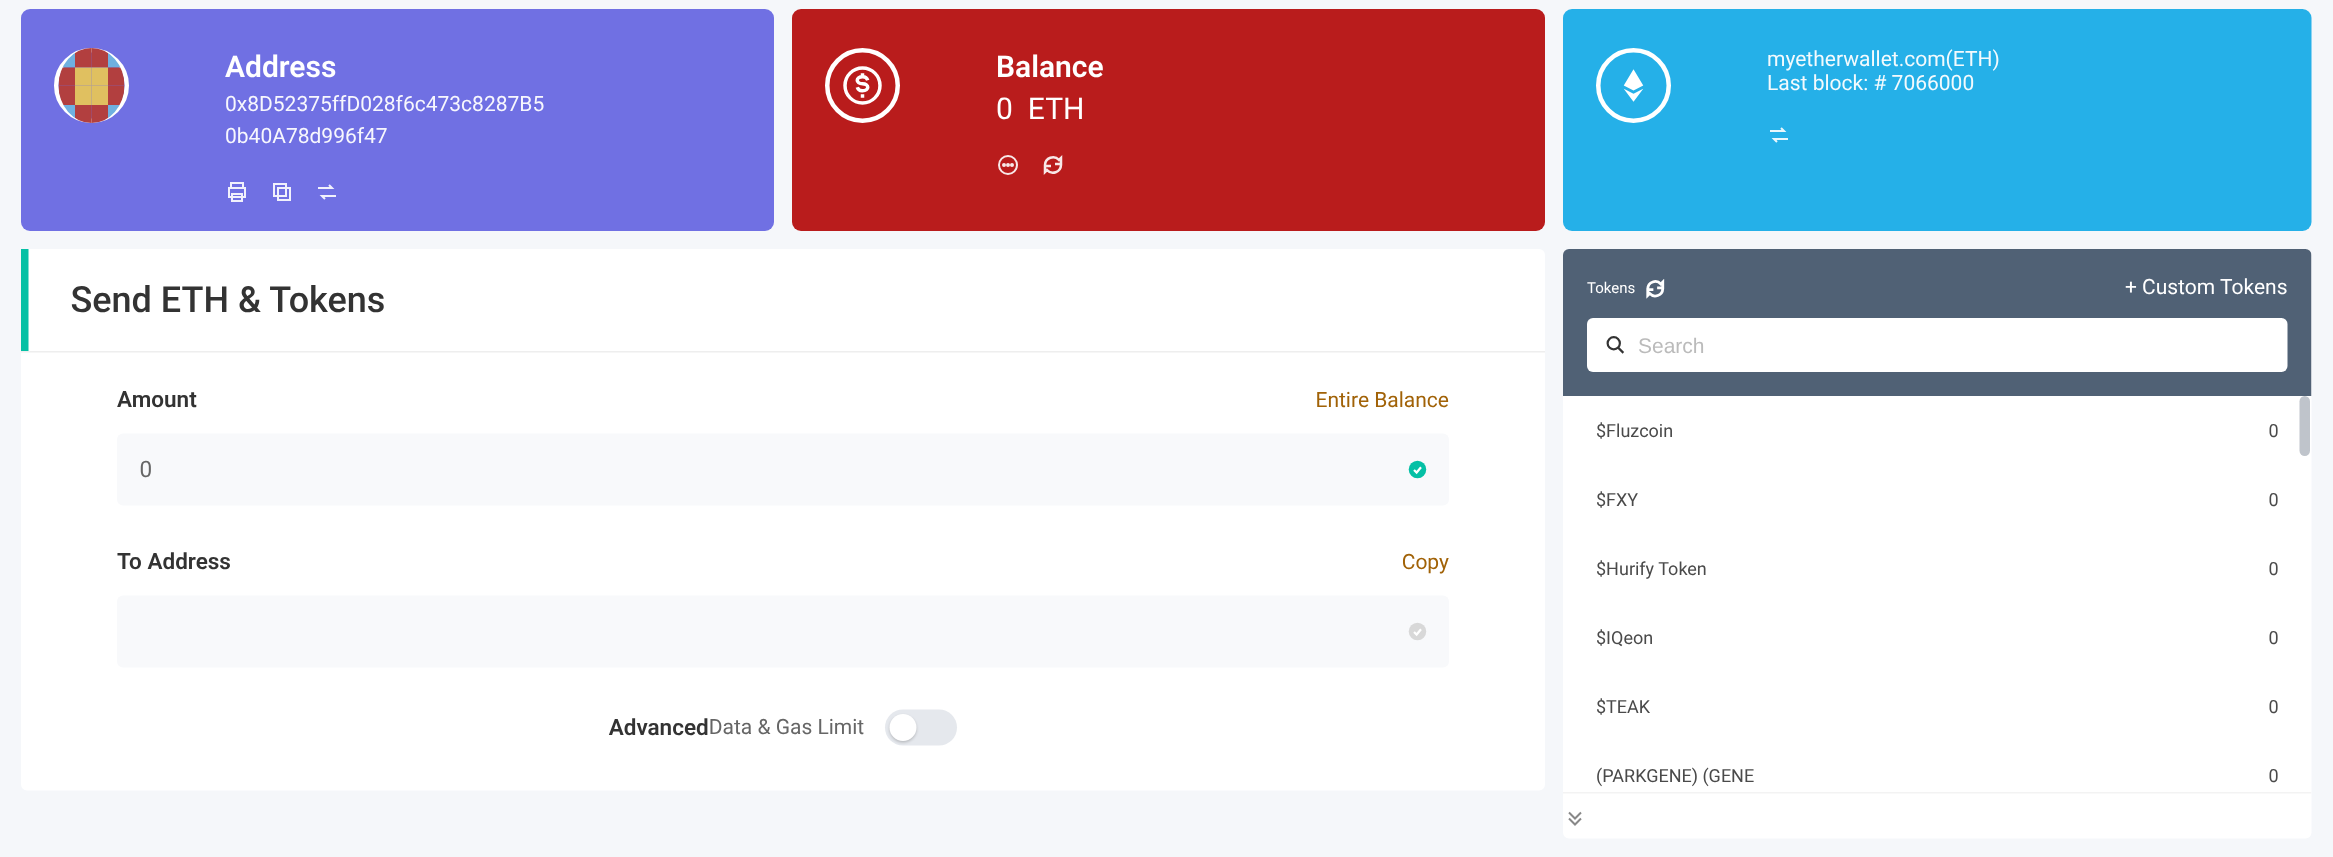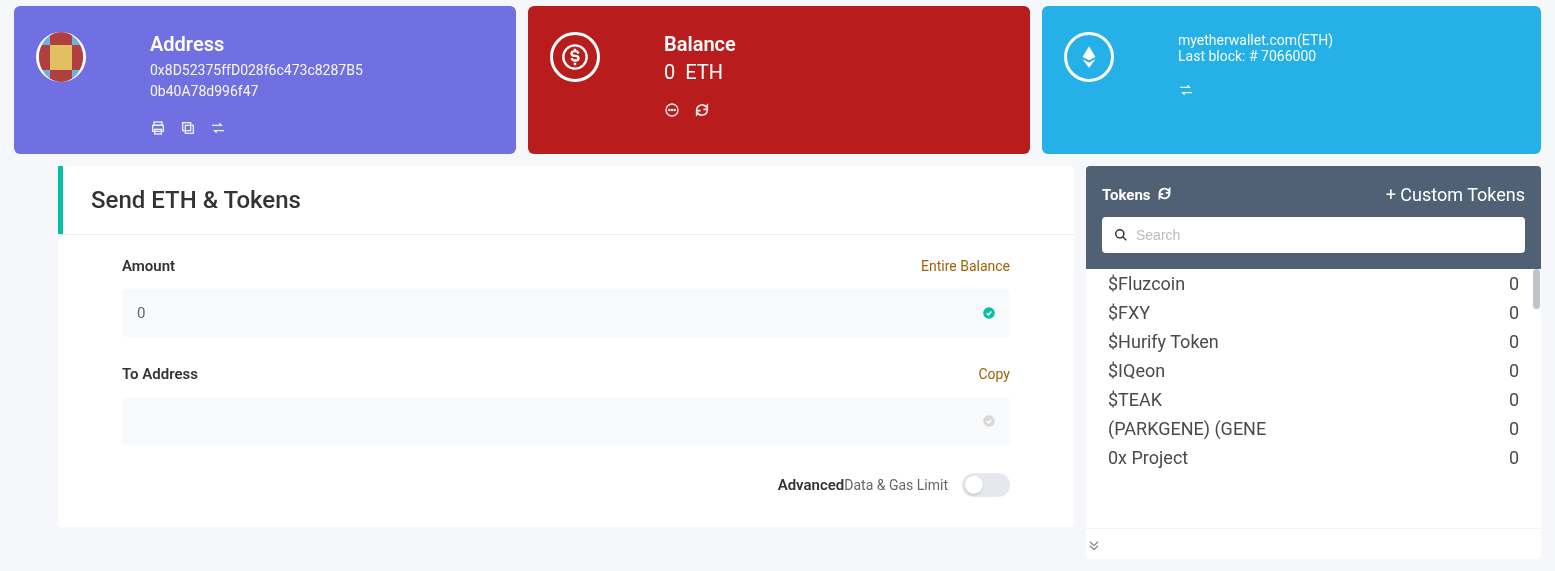--- a/index.html
+++ b/index.html
@@ -48,21 +48,20 @@
     width: 50px; height: 50px; border-radius: 50%; overflow: hidden;
     display: grid; grid-template-columns: repeat(4,1fr); grid-template-rows: repeat(4,1fr);
   }
   .blocky span { display: block; }
 
   .main-row {
     display: flex;
     gap: 12px;
     padding: 12px 14px 0 14px;
     align-items: flex-start;
-    margin-left: 44px;
   }
   .send-panel {
     flex: 0 0 1016px;
     background: #fff;
     border-radius: 4px;
     padding-bottom: 30px;
   }
   .send-header {
     border-left: 5px solid #05c0a5;
     padding: 20px 0 20px 28px;
@@ -89,21 +88,21 @@
     position: relative;
     color: #666;
     font-size: 15px;
   }
   .field-select { justify-content: space-between; cursor: pointer; }
   .field .muted { color: #999; }
   .field .valid-icon { position: absolute; right: 14px; color: #05c0a5; }
   .field .valid-icon.off { color: #d8d8d8; }
 
   .section { margin-top: 28px; }
-  .advanced-row { display: flex; justify-content: flex-end; align-items: center; }
+  .advanced-row { display: flex; justify-content: center; align-items: center; }
   .toggle-wrap { display: flex; align-items: center; gap: 14px; }
   .gas-label { font-size: 14px; color: #666; }
   .toggle {
     width: 48px; height: 24px; background: #e5e8ed; border-radius: 12px; position: relative; cursor: pointer;
   }
   .toggle::after {
     content: ""; position: absolute; left: 3px; top: 3px; width: 18px; height: 18px;
     background: #fff; border-radius: 50%; box-shadow: 0 1px 2px rgba(0,0,0,0.2);
   }
 
@@ -115,34 +114,34 @@
     flex-direction: column;
     height: 393px;
     overflow: hidden;
   }
   .tokens-header {
     background: #506175;
     color: #fff;
     padding: 18px 16px 16px 16px;
   }
   .tokens-top { display: flex; justify-content: space-between; align-items: center; margin-bottom: 12px; }
-  .tokens-title { font-size: 15px; font-weight: 700; display: flex; gap: 6px; }
-  .tokens-custom { font-size: 18px; cursor: pointer; }
+  .tokens-title { font-size: 10px; font-weight: 400; display: flex; align-items: center; gap: 6px; }
+  .tokens-custom { font-size: 14px; cursor: pointer; }
   .tokens-search {
     background: #fff; border-radius: 4px; height: 36px; display: flex; align-items: center;
     padding: 0 12px; gap: 8px;
   }
   .tokens-search input {
     border: none; outline: none; flex: 1; font-size: 14px; color: #333; background: transparent;
   }
   .tokens-search input::placeholder { color: #bbb; }
   .tokens-list { flex: 1; overflow-y: auto; position: relative; }
   .token-row {
-    display: flex; justify-content: space-between; padding: 4px 22px;
-    font-size: 18px; color: #4a4a4a;
+    display: flex; justify-content: space-between; padding: 16px 22px;
+    font-size: 12px; color: #4a4a4a;
   }
   .token-row span:last-child { color: #4a4a4a; }
   .tokens-expand {
     text-align: center; padding: 8px 0 6px 0; cursor: pointer; color: #999;
     border-top: 1px solid #f3f3f3;
   }
   .scrollbar-stub {
     position: absolute; right: 1px; top: 0; width: 7px; height: 40px;
     background: #bfc4cb; border-radius: 4px;
   }

